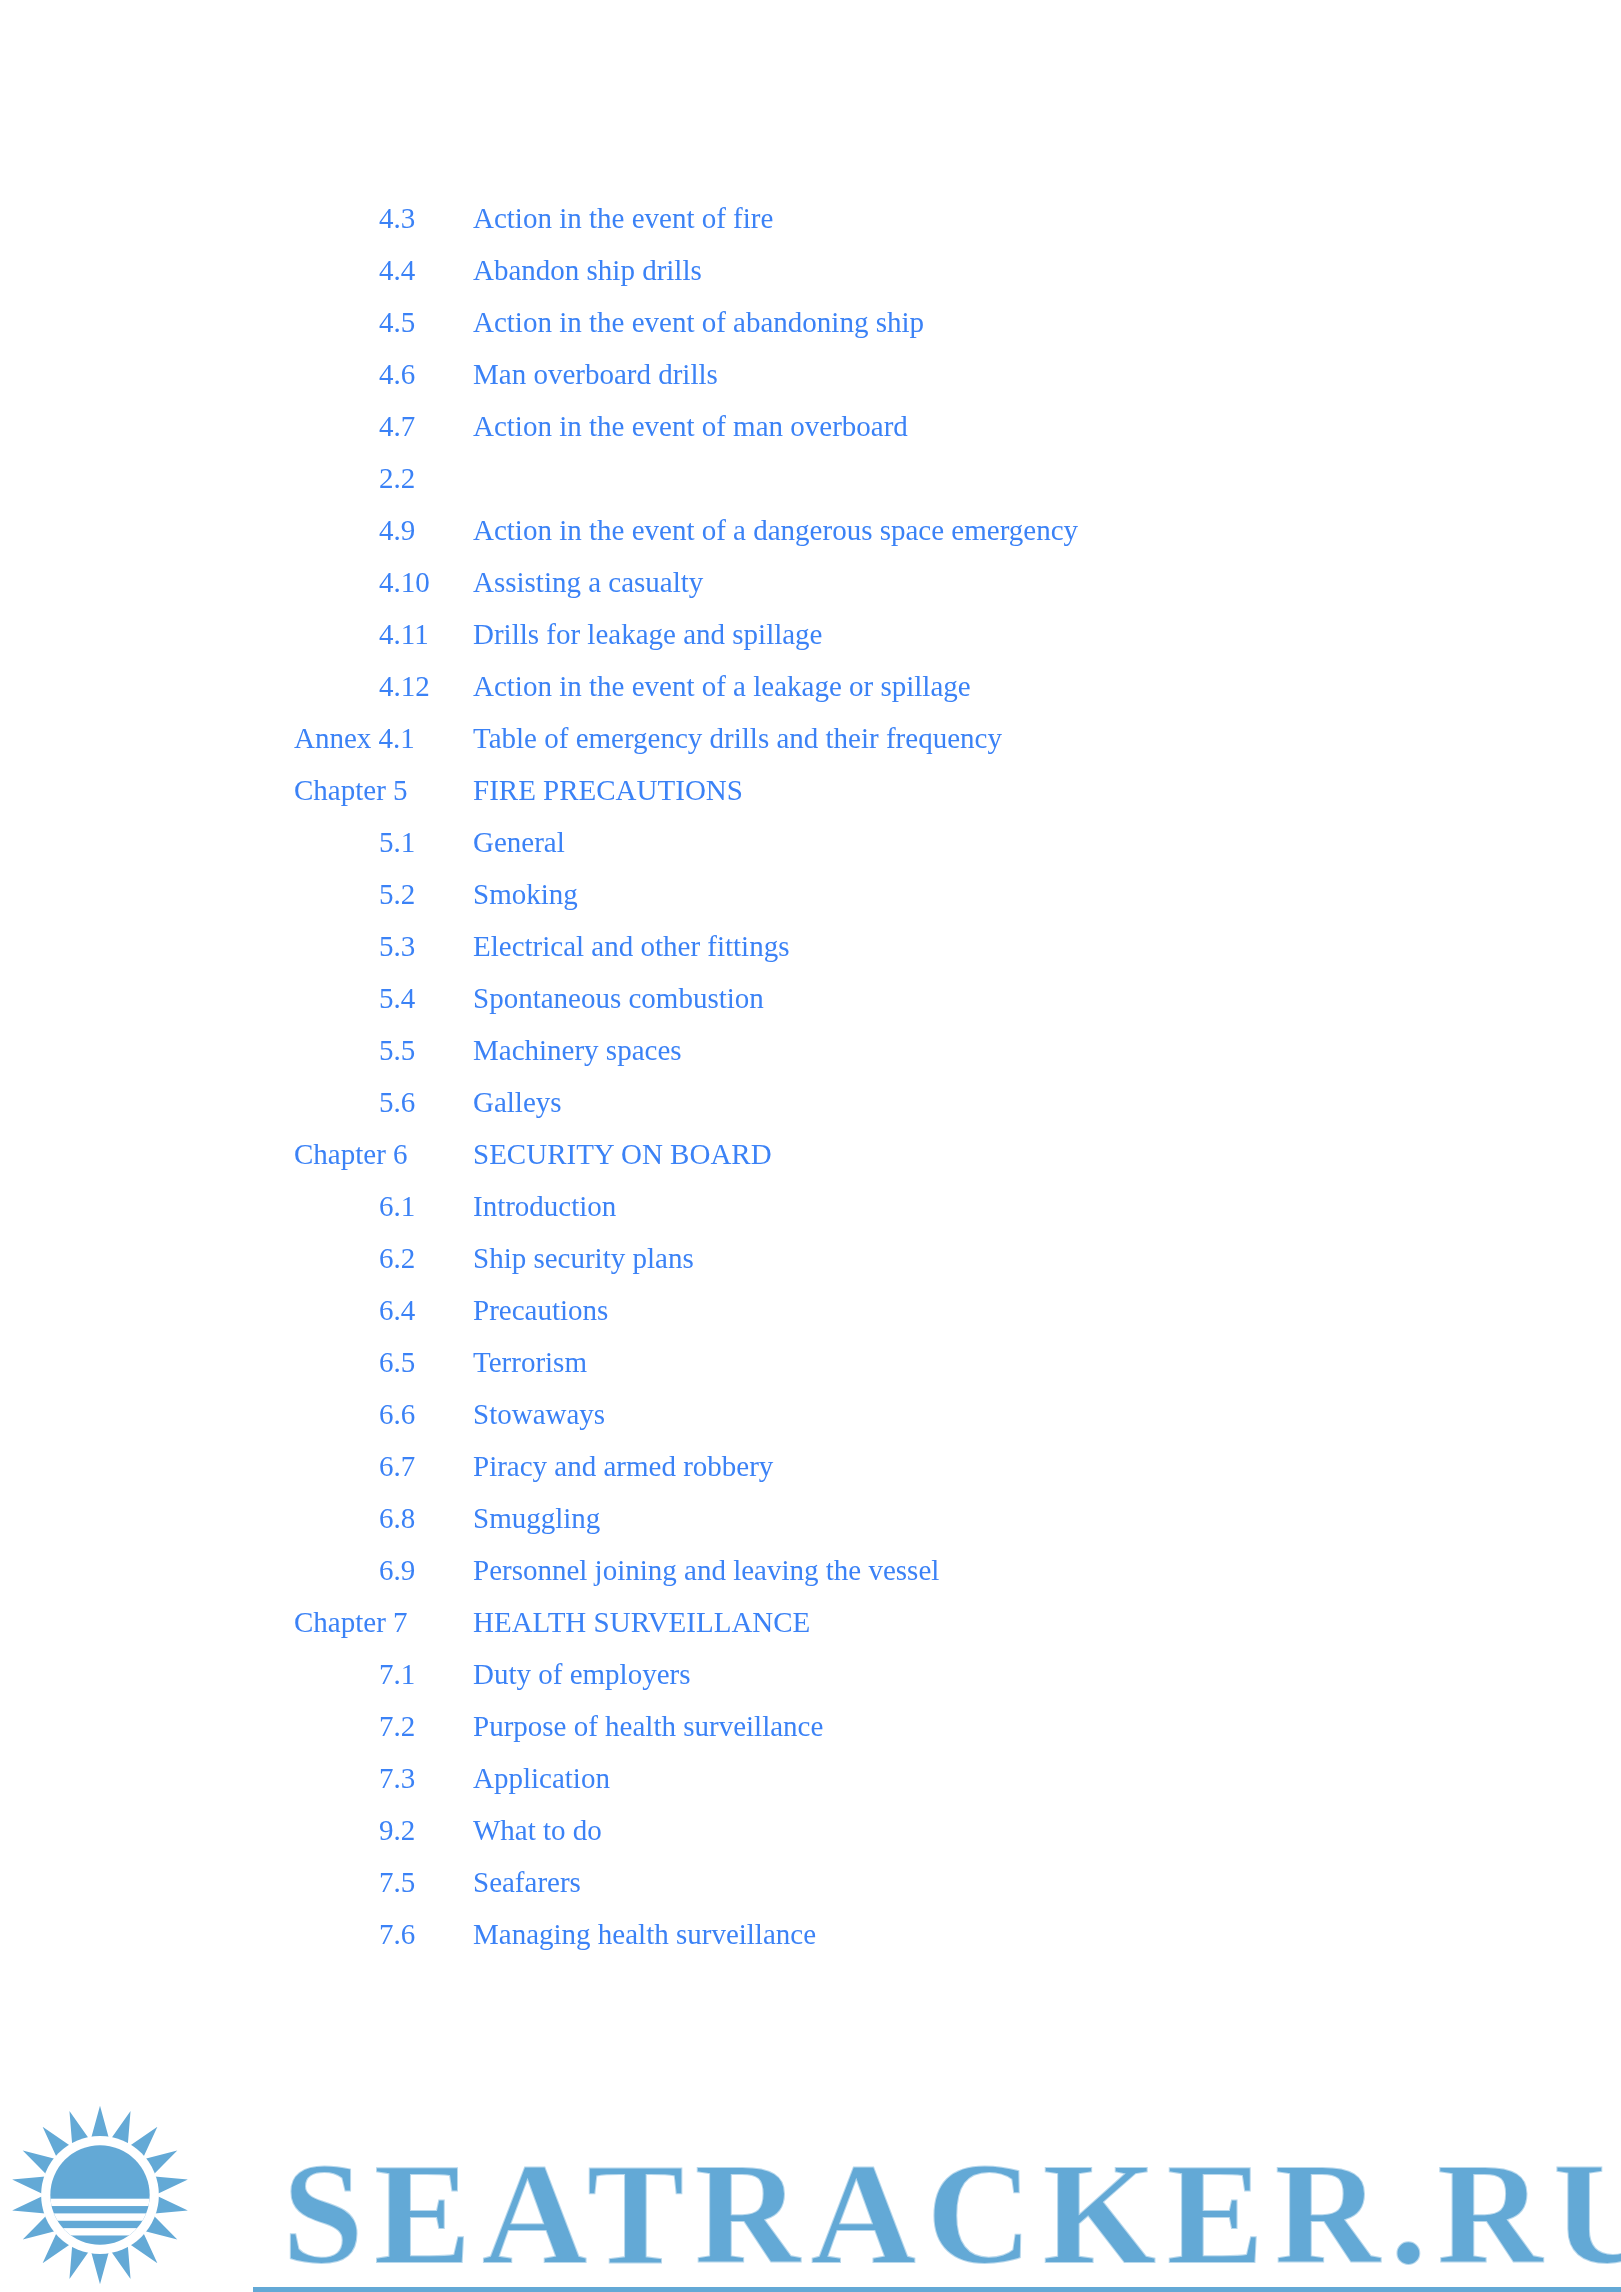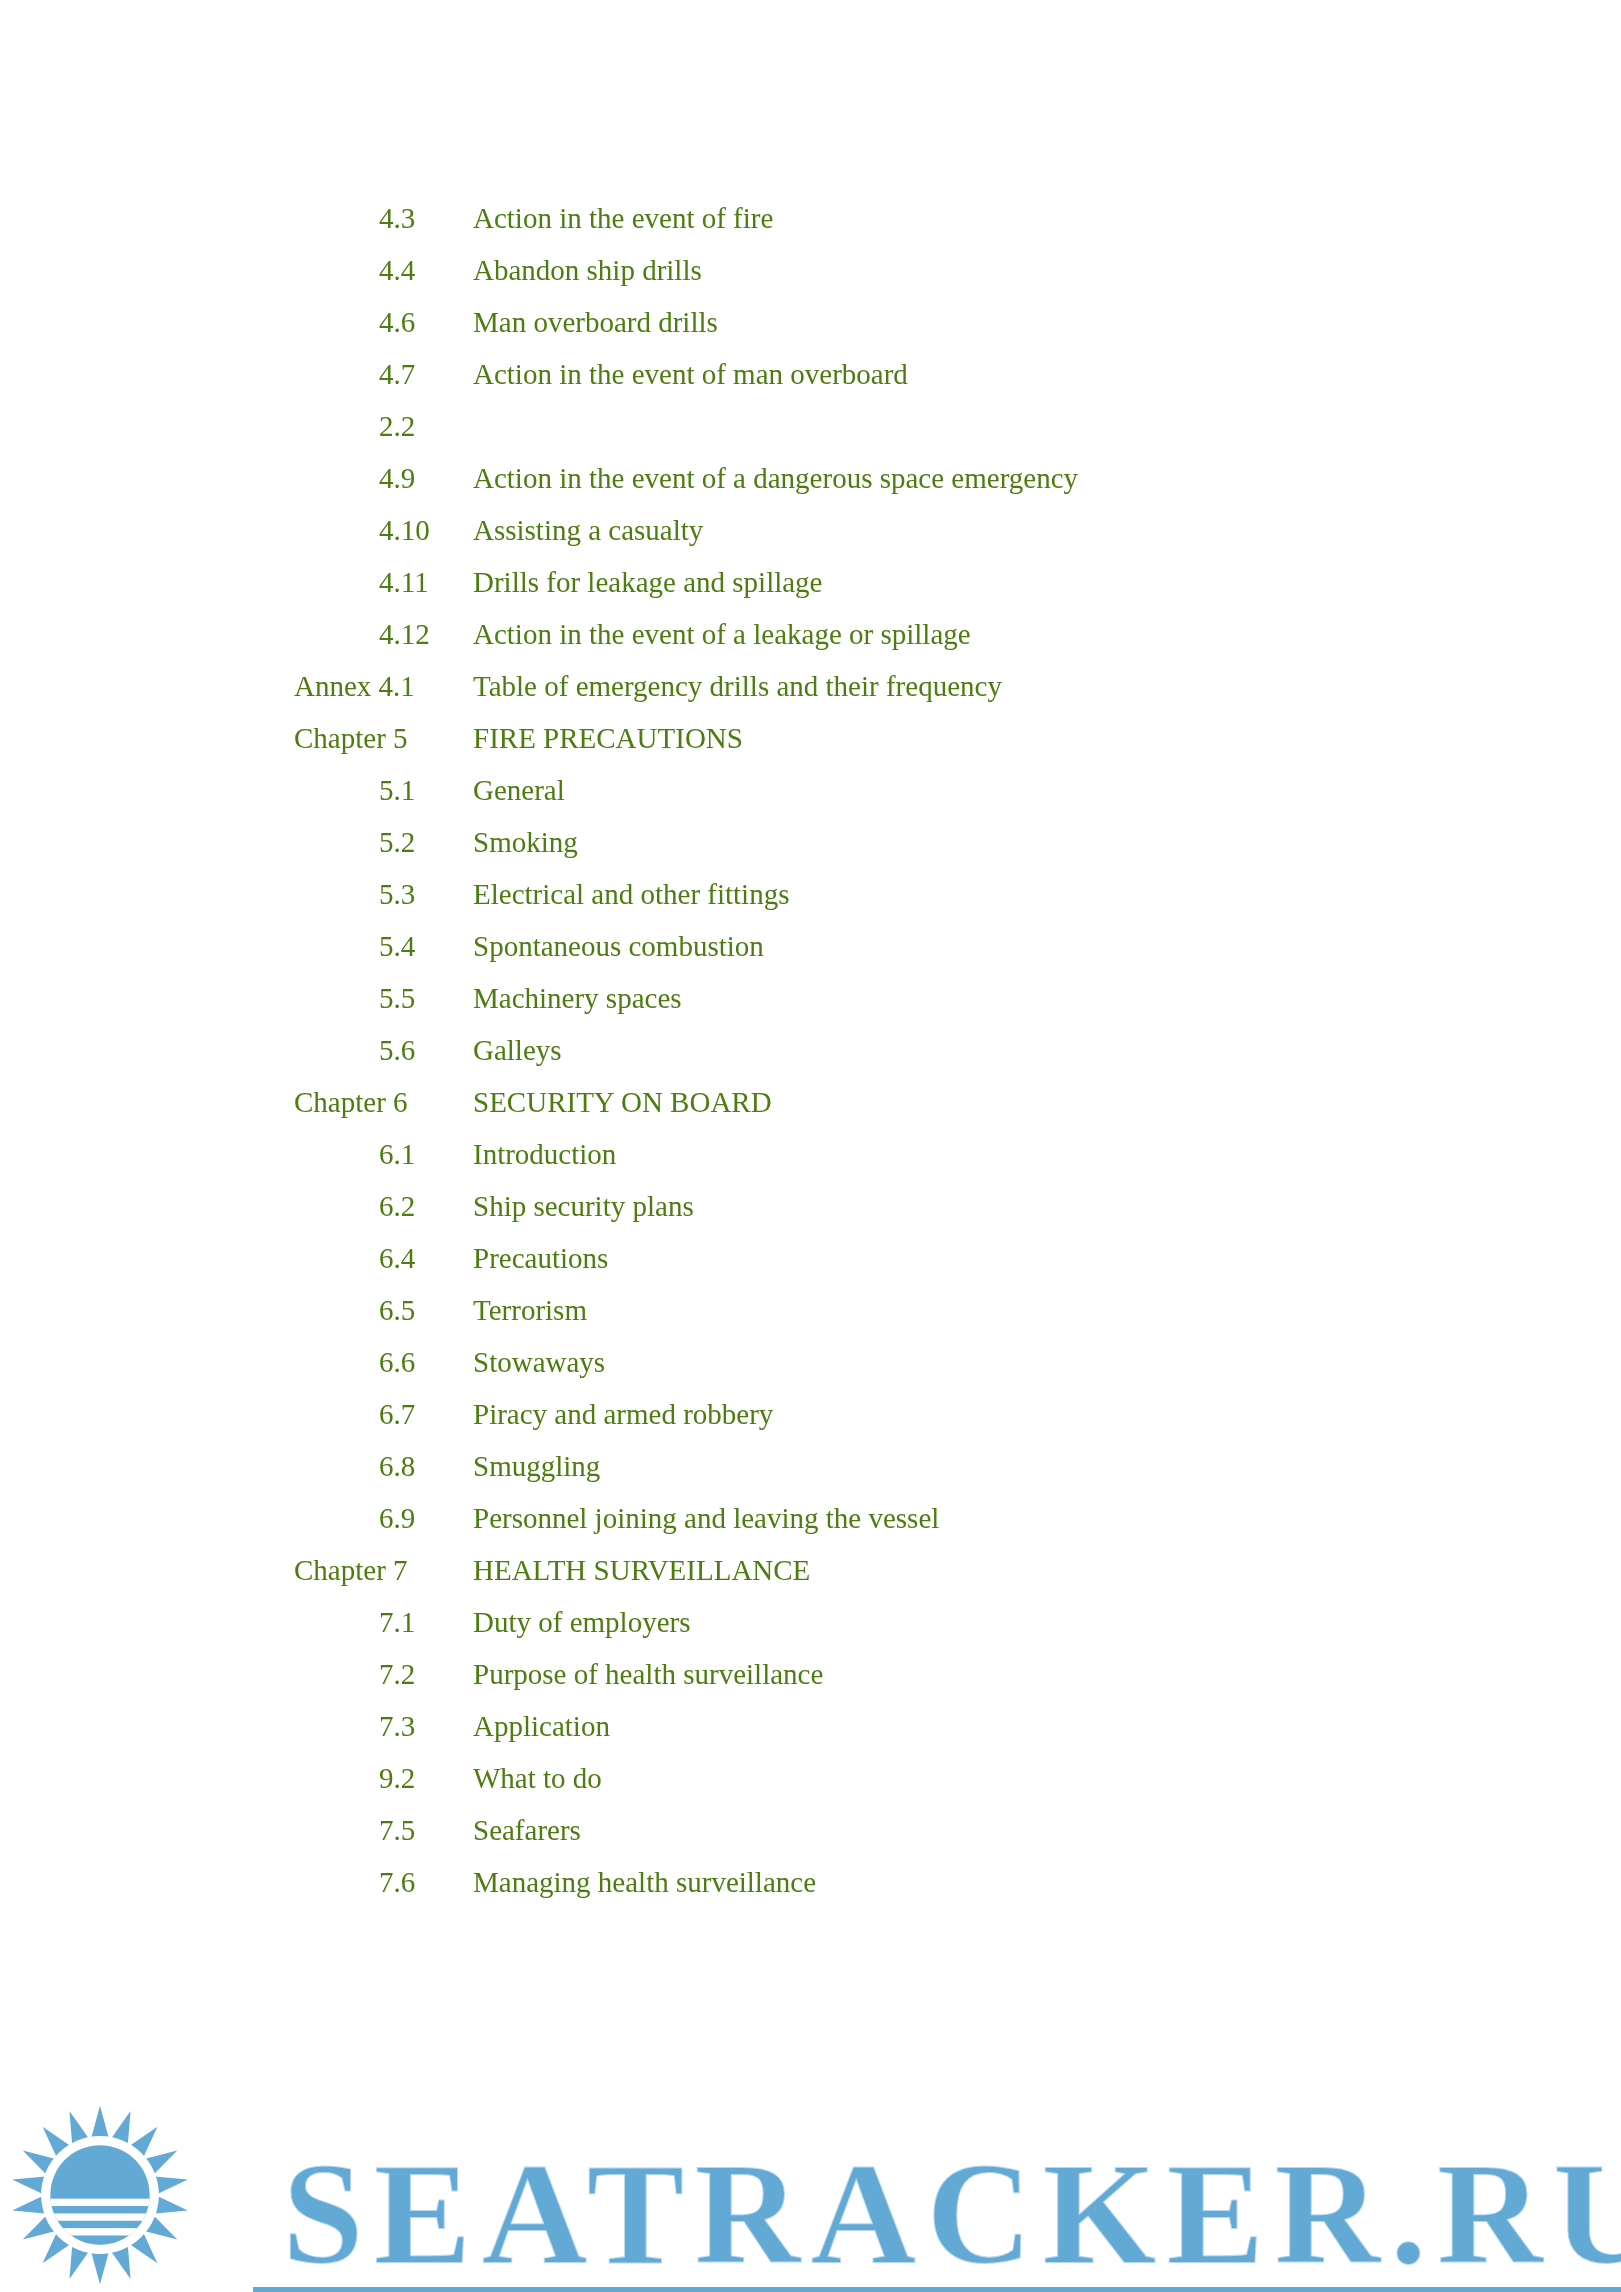--- a/index.html
+++ b/index.html
@@ -69,28 +69,32 @@
     right: 0;
     bottom: 0;
     height: 5.9px;
   }
 </style>
 </head>
 <body>
 
 <div class="page">
 
-  <div class="toc" id="toc" style="color: #4d7c0f;">
+  <div class="toc" id="toc" style="color: #3b82f6;">
       <div class="toc-row sub">
         <span class="toc-label">4.3</span>
         <span class="toc-title">Action in the event of fire</span>
       </div>
       <div class="toc-row sub">
         <span class="toc-label">4.4</span>
         <span class="toc-title">Abandon ship drills</span>
+      </div>
+      <div class="toc-row sub">
+        <span class="toc-label">4.5</span>
+        <span class="toc-title">Action in the event of abandoning ship</span>
       </div>
       <div class="toc-row sub">
         <span class="toc-label">4.6</span>
         <span class="toc-title">Man overboard drills</span>
       </div>
       <div class="toc-row sub">
         <span class="toc-label">4.7</span>
         <span class="toc-title">Action in the event of man overboard</span>
       </div>
       <div class="toc-row sub">

